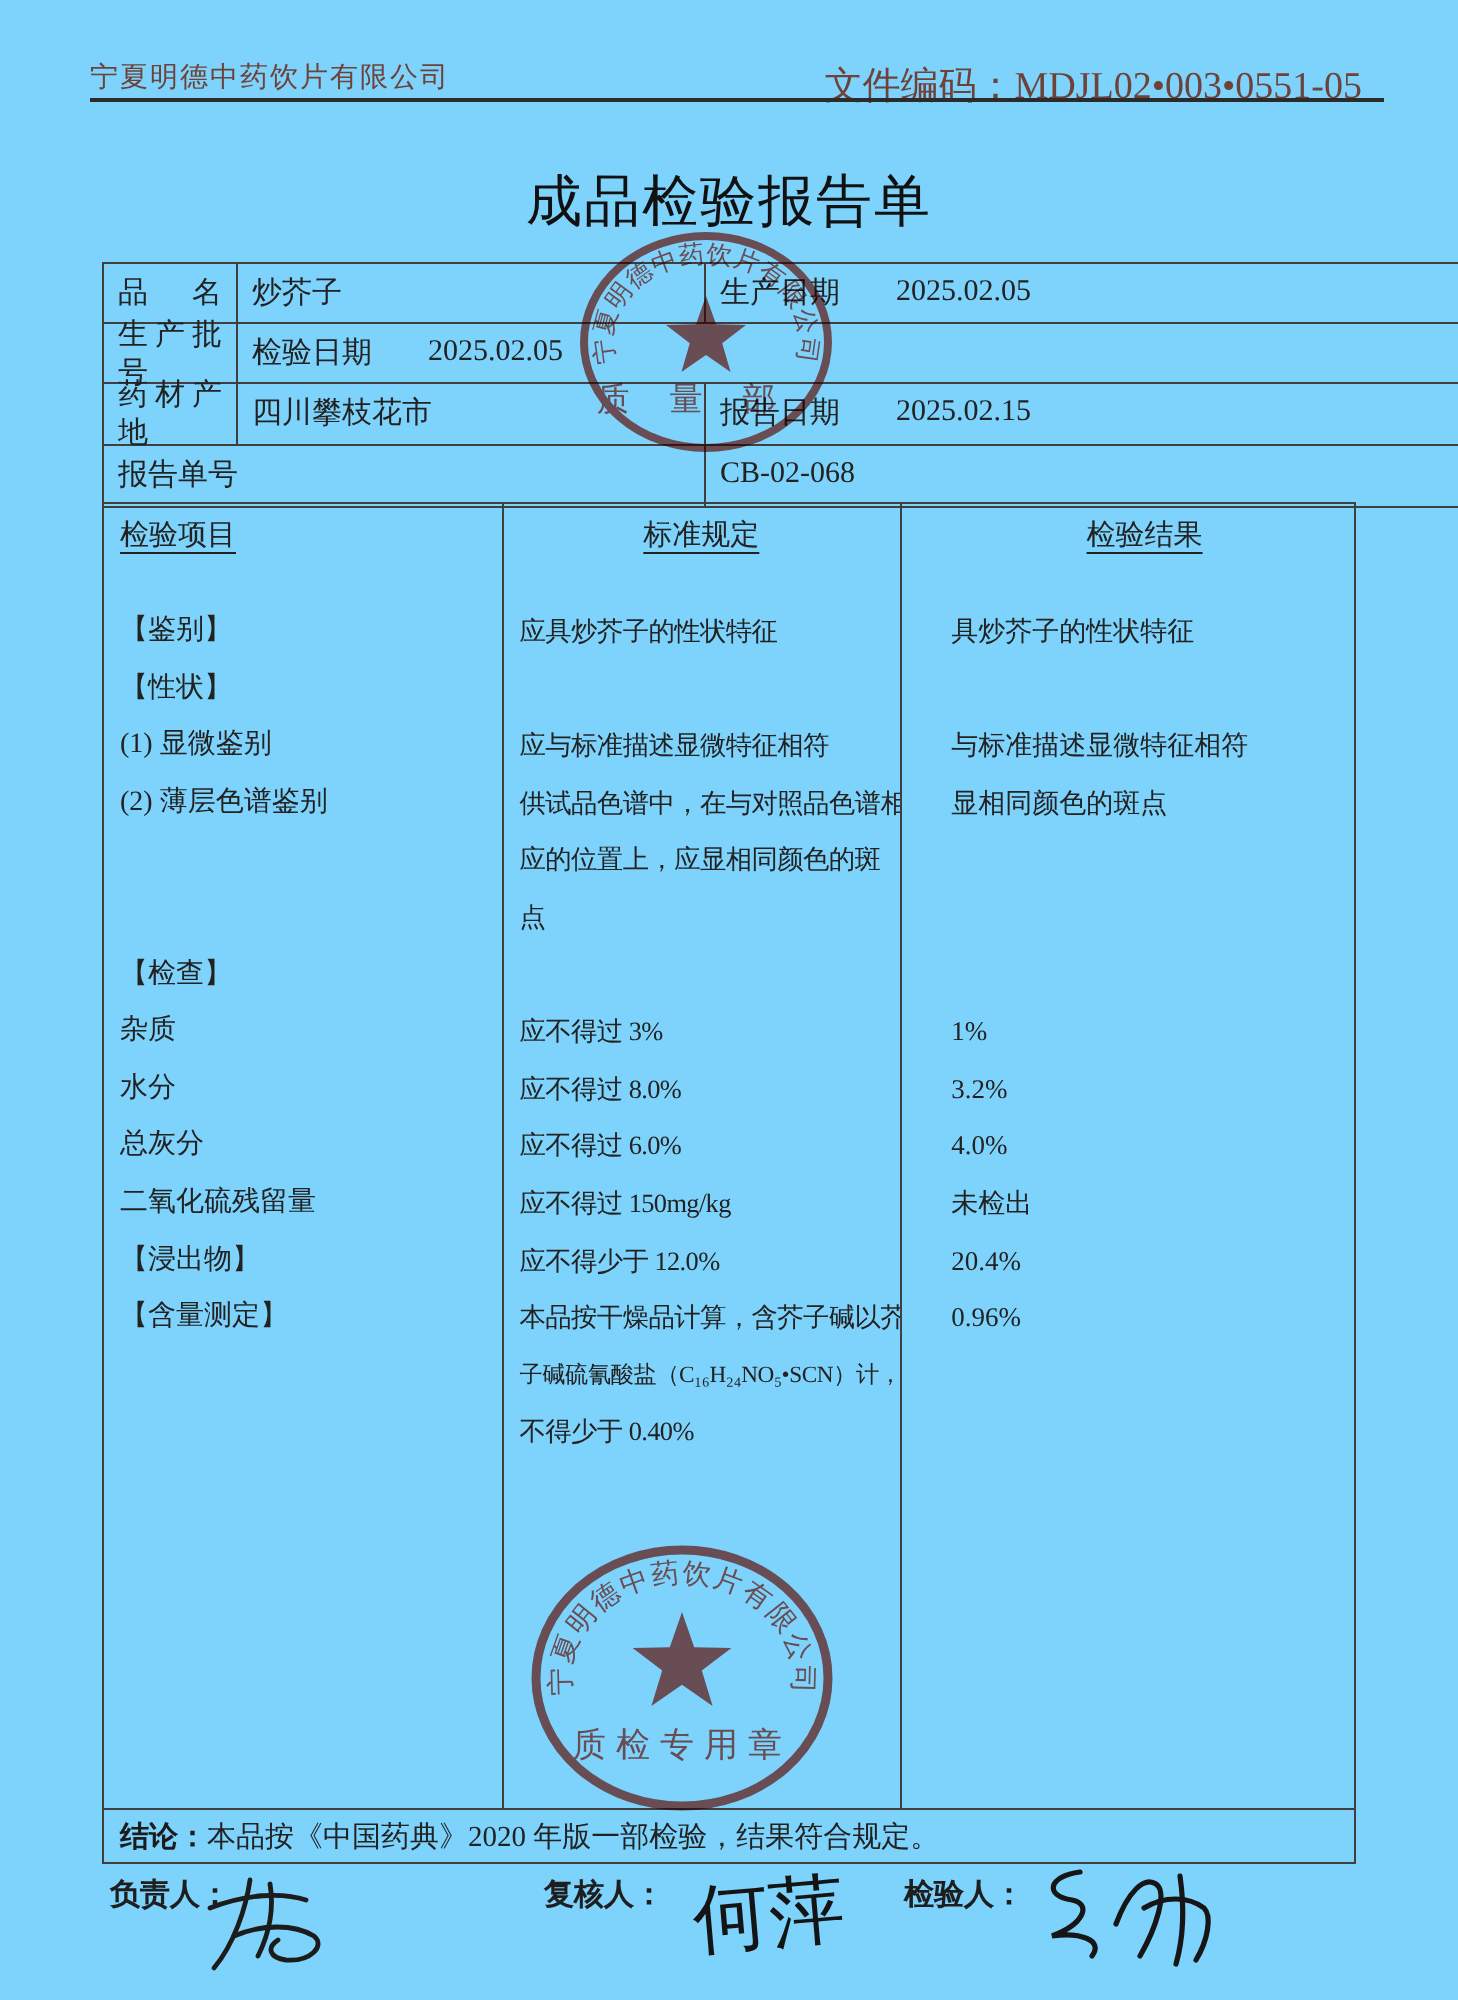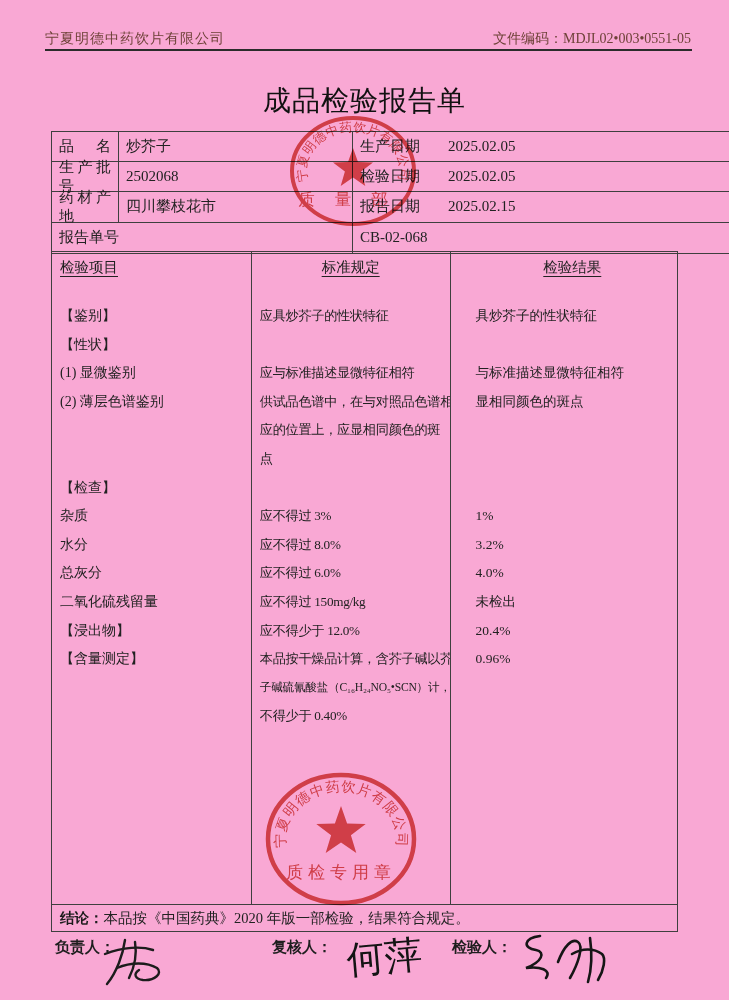--- a/index.html
+++ b/index.html
@@ -1,22 +1,22 @@
 <!DOCTYPE html>
 <html><head>
 <meta charset="utf-8">
 <style>
   html,body{margin:0;padding:0;background:#ffffff;}
   #page{
-    position:relative;width:729px;height:1000px;background:#f9a8d4;
+    position:relative;width:729px;height:1000px;background:#7dd3fc;
     font-family:"Liberation Serif","DejaVu Serif",serif;color:#2e2e2e;overflow:hidden;
   }
   
   .hdr-company{position:absolute;left:45px;top:30px;font-size:14px;color:#6e4238;letter-spacing:1px;}
-  .hdr-code{position:absolute;right:38px;top:30px;font-size:14px;color:#6e4238;}
+  .hdr-code{position:absolute;right:48px;top:30px;font-size:19px;color:#6e4238;}
   .hdr-rule{position:absolute;left:45px;top:49px;width:647px;height:2px;background:#2b2b2b;}
   .doc-title{position:absolute;left:0;top:82px;width:729px;text-align:center;
     font-size:28px;font-weight:normal;color:#111;letter-spacing:1px;}
   
   #info-table{position:absolute;left:51px;top:131px;width:699px;border:1.6px solid #3f3f3f;
     box-sizing:border-box;font-size:15px;color:#222;}
   .irow{display:flex;height:30.2px;border-bottom:1.4px solid #3f3f3f;box-sizing:border-box;}
   .irow:last-child{border-bottom:none;}
   .ic{display:flex;align-items:center;box-sizing:border-box;padding-left:7px;}
   .ic-label{width:67px;border-right:1.4px solid #3f3f3f;}
@@ -71,21 +71,20 @@
       <div class="ic ic-value">炒芥子</div>
       <div class="ic ic-right">
         <span>生产日期</span>
         <span class="rv">2025.02.05</span>
       </div>
     </div>
     <div class="irow">
       <div class="ic ic-label">
           <span class="jlabel">生产批号</span>
         </div>
-      <div class="ic ic-value">2502068</div>
       <div class="ic ic-right">
         <span>检验日期</span>
         <span class="rv">2025.02.05</span>
       </div>
     </div>
     <div class="irow">
       <div class="ic ic-label">
           <span class="jlabel">药材产地</span>
         </div>
       <div class="ic ic-value">四川攀枝花市</div>

